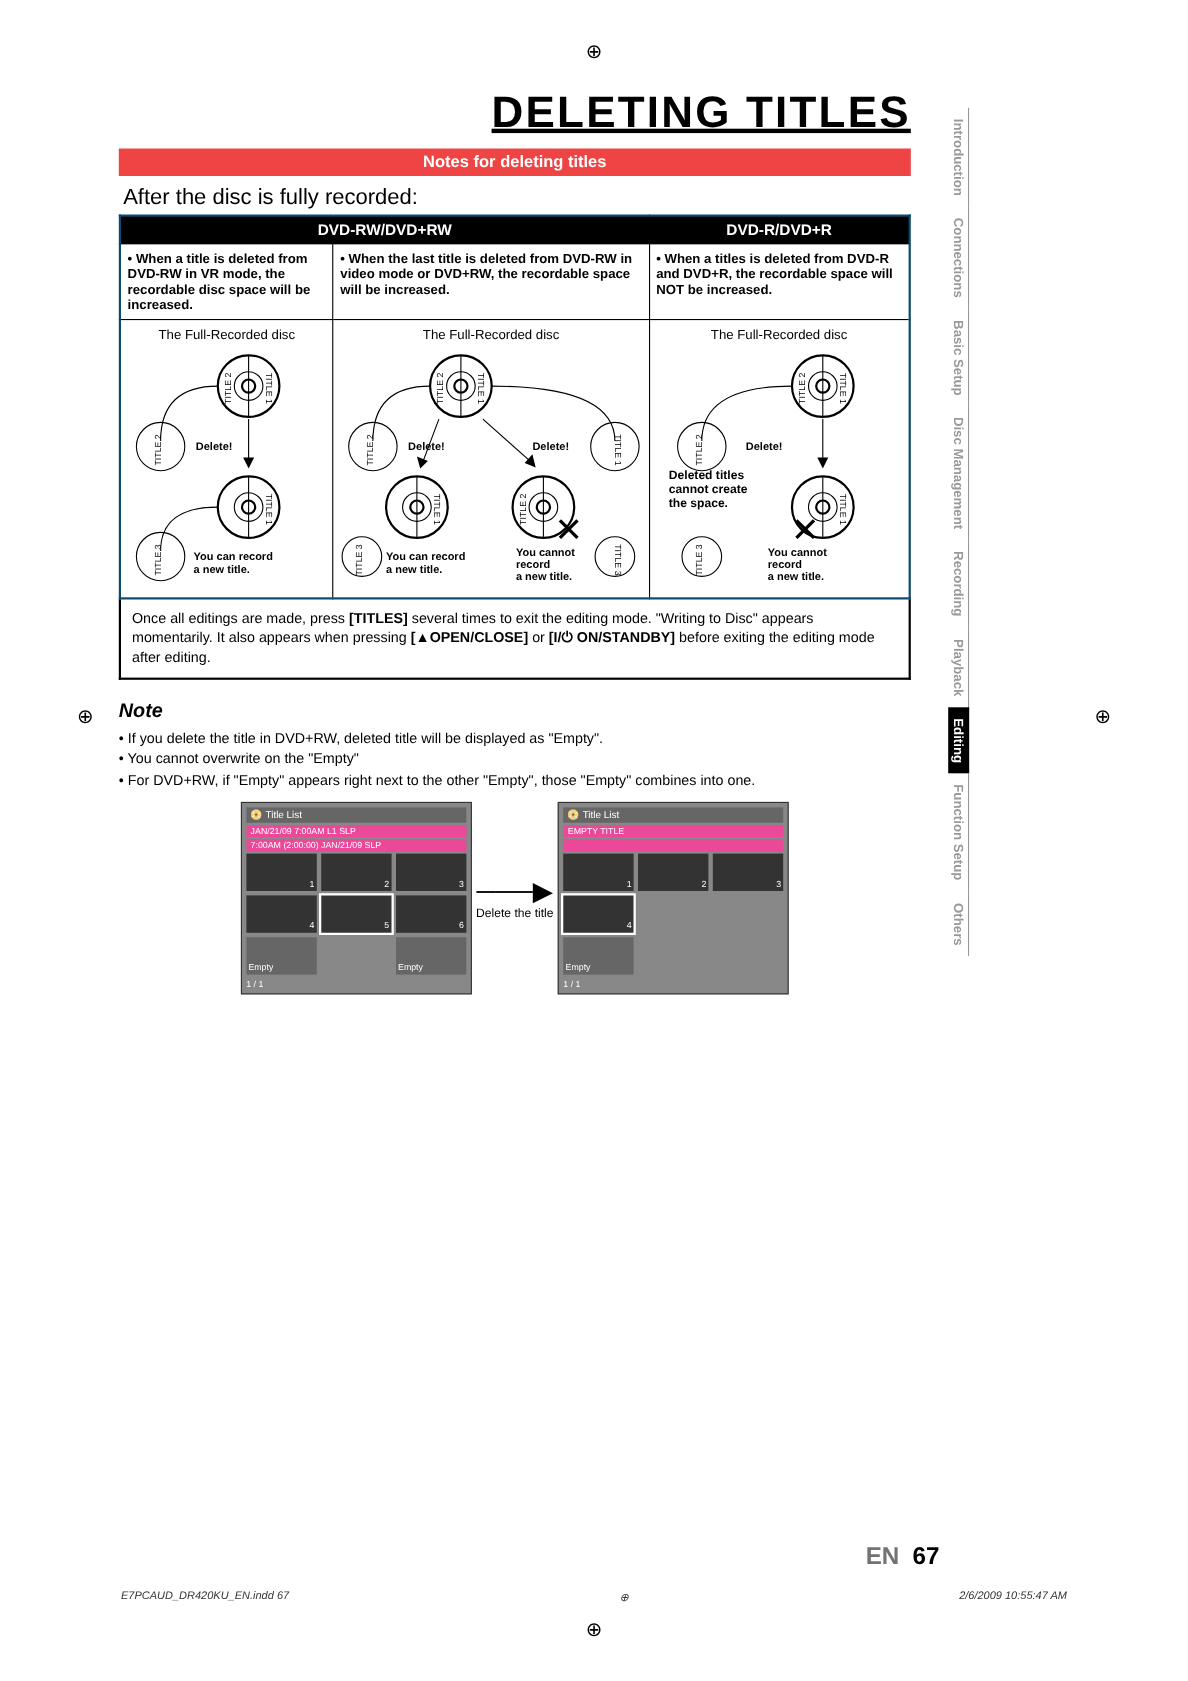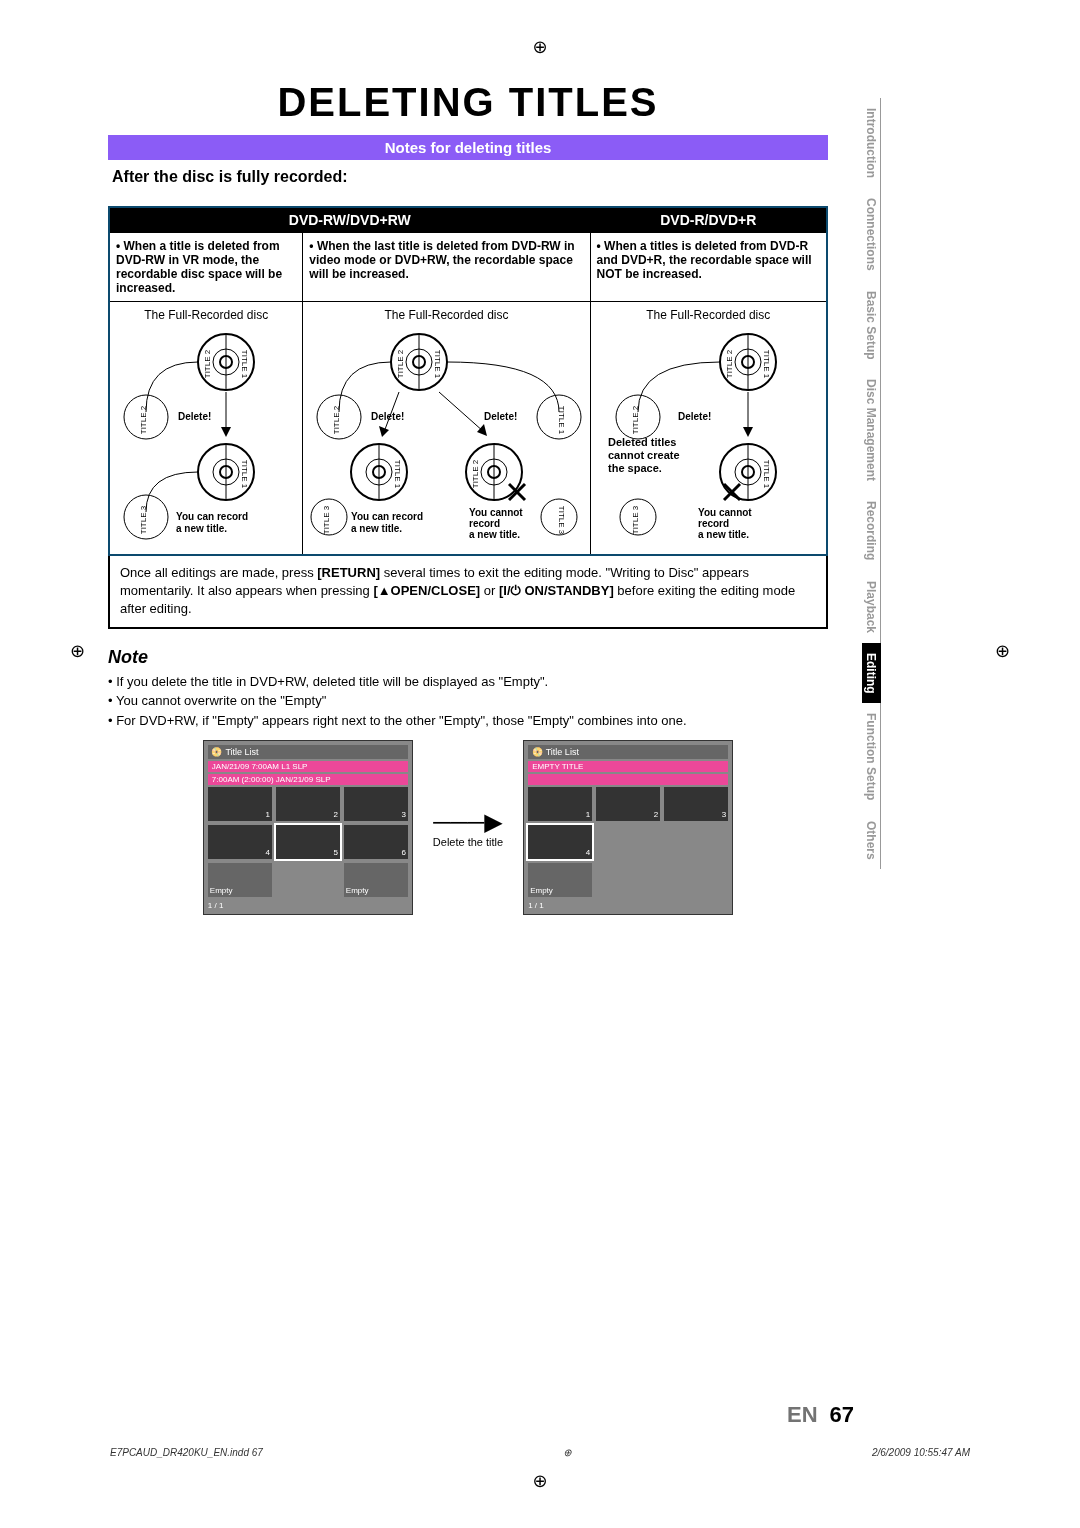--- a/index.html
+++ b/index.html
@@ -39,38 +39,39 @@
     font-size: 18px;
   }
   .reg-bottom {
     position: absolute;
     left: 50%;
     bottom: 36px;
     transform: translateX(-50%);
     font-size: 18px;
   }
   h1.title {
-    text-align: center;
+    text-align: right;
     font-size: 40px;
     font-weight: 700;
     letter-spacing: 2px;
     margin: 20px 0 10px;
+    text-decoration: underline;
   }
   .notes-bar {
-    background: #8b5cf6;
+    background: #ef4444;
     color: #fff;
     text-align: center;
     font-weight: 700;
     padding: 4px 0;
     font-size: 15px;
   }
   .after {
-    font-weight: 700;
-    font-size: 16px;
-    margin: 8px 0 20px 4px;
+    font-weight: 400;
+    font-size: 20px;
+    margin: 8px 0 4px 4px;
   }
   table.comp {
     width: 100%;
     border-collapse: collapse;
     border: 2px solid #0c4a6e;
     table-layout: fixed;
   }
   table.comp th, table.comp td {
     border: 1px solid #000;
     padding: 6px;
@@ -106,21 +107,21 @@
   }
   .note-list {
     font-size: 13px;
     line-height: 1.5;
     margin: 0 0 10px 0;
   }
   .tl-row {
     display: flex;
     align-items: center;
     justify-content: center;
-    gap: 20px;
+    gap: 4px;
     margin-top: 10px;
   }
   .tl-box {
     width: 200px;
     border: 1px solid #333;
     background: #888;
     padding: 4px;
     font-size: 9px;
     color: #fff;
   }
@@ -346,21 +347,21 @@
           <text x="40" y="198" font-size="8" transform="rotate(-90 40 198)" text-anchor="middle">TITLE 3</text>
           <text x="100" y="194" font-size="10" font-weight="bold">You cannot</text>
           <text x="100" y="205" font-size="10" font-weight="bold">record</text>
           <text x="100" y="216" font-size="10" font-weight="bold">a new title.</text>
         </svg>
       </td>
     </tr>
   </tbody>
     </table>
   <div class="below-table">
-    Once all editings are made, press <b>[RETURN]</b> several times to exit the editing mode. "Writing to Disc" appears momentarily. It also appears when pressing <b>[▲OPEN/CLOSE]</b> or <b>[I/⏻ ON/STANDBY]</b> before exiting the editing mode after editing.
+    Once all editings are made, press <b>[TITLES]</b> several times to exit the editing mode. "Writing to Disc" appears momentarily. It also appears when pressing <b>[▲OPEN/CLOSE]</b> or <b>[I/⏻ ON/STANDBY]</b> before exiting the editing mode after editing.
   </div>
 
   <div class="note-heading">Note</div>
   <div class="note-list">
     <div>• If you delete the title in DVD+RW, deleted title will be displayed as "Empty".</div>
     <div>• You cannot overwrite on the "Empty"</div>
     <div>• For DVD+RW, if "Empty" appears right next to the other "Empty", those "Empty" combines into one.</div>
   </div>
 
   <div class="tl-row">

